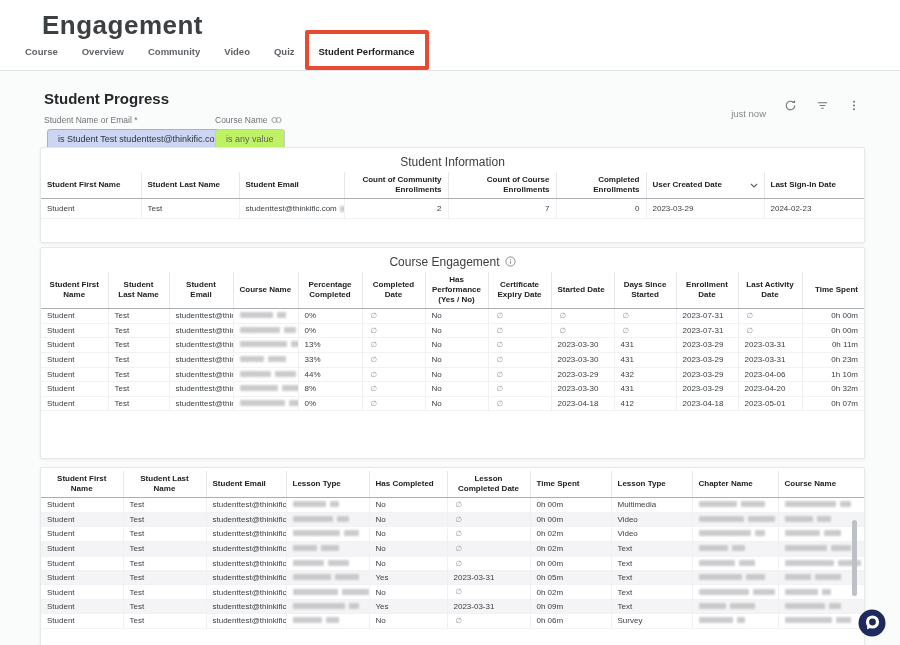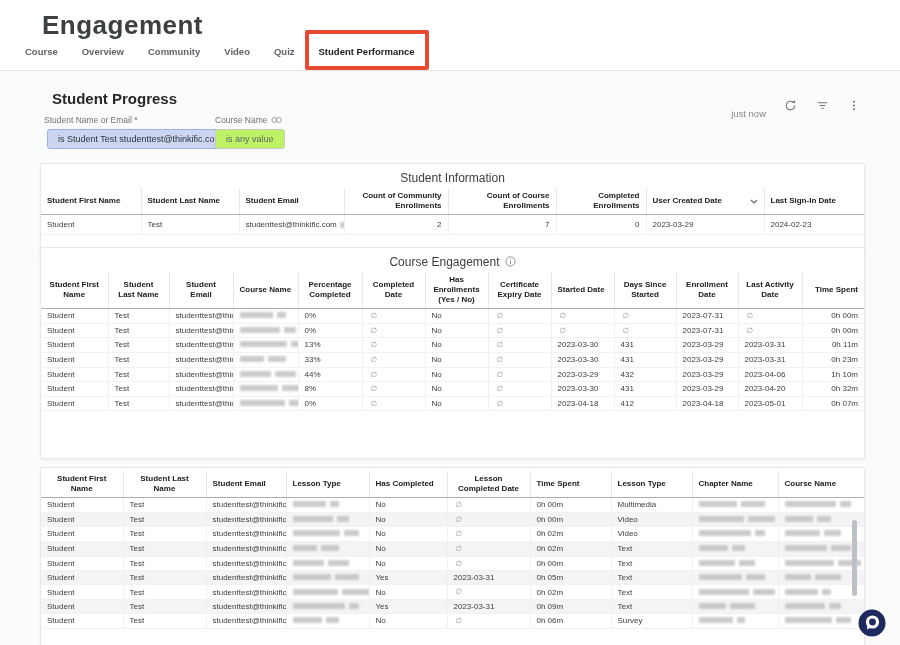--- a/index.html
+++ b/index.html
@@ -12,38 +12,38 @@
     color:#3c4043; letter-spacing:.5px; }
   .tab-bar { position:absolute; left:23px; top:42px; height:28px; display:flex; align-items:flex-start; gap:20px; }
   .tab { position:relative; font-size:9.5px; font-weight:700; color:#5f6368; padding:4px 2px; cursor:pointer; white-space:nowrap; }
   .tab.active { color:#202124; }
   .hl-box { position:absolute; left:-12px; right:-12px; top:-12px; bottom:-9px;
     border:4px solid #e64a32; border-radius:2px; pointer-events:none; }
   .header-divider { position:absolute; top:70px; left:0; width:900px; height:1px; background:#e3e4e6; }
 
   
   .content { position:absolute; top:71px; left:0; width:900px; height:574px; background:#fafbfb; }
-  .section-heading { position:absolute; left:52px; top:19px; font-size:15px; font-weight:600; color:#26282b; }
+  .section-heading { position:absolute; left:44px; top:19px; font-size:15px; font-weight:600; color:#26282b; }
 
   .toolbar { position:absolute; right:38px; top:21px; display:flex; align-items:center; gap:16px; }
   .updated-text { font-size:9.5px; color:#84888d;margin-top:16px; }
   .icon-btn { width:16px; height:16px; display:flex; align-items:center; justify-content:center; cursor:pointer; }
 
   .filter-label { position:absolute; font-size:8.5px; color:#6f7378; top:44px; display:flex; align-items:center; gap:4px; }
   .filter-label.f1 { left:44px; }
   .filter-label.f2 { left:215px; }
   .chip { position:absolute; top:58px; height:20px; display:flex; align-items:center;
     padding:0 10px; font-size:9px; border-radius:3px; cursor:pointer; white-space:nowrap; }
   .chip.student { left:47px; background:#ccd6f2; border:1px solid #9fb0e6; color:#2f3338; }
   .chip.course { left:215px; background:#bef264; border:1px solid #c6c9cd; color:#5f6368; }
 
   
   .card { position:absolute; left:40px; width:825px; background:#fff; border:1px solid #e7e8ea;
     border-radius:2px; box-shadow:0 1px 3px rgba(60,64,67,.07); overflow:hidden; }
-  .card-1 { top:92px; height:96px; }
+  .card-1 { top:76px; height:96px; }
   .card-2 { top:176px; height:212px; }
   .card-3 { top:396px; height:200px; }
   .card-title-row { height:21px; display:flex; align-items:center; justify-content:center; gap:5px; padding-top:6px; }
   .card-title { font-size:12px; color:#3c4043; }
   .info-icon { width:11px; height:11px; display:inline-flex; }
 
   table { width:100%; border-collapse:collapse; table-layout:fixed; margin-top:3px; }
   th { font-size:8px; font-weight:700; color:#202124; text-align:center; padding:3px 6px;
     border-right:1px solid #e6e7e9; border-bottom:1px solid #aaadb1; vertical-align:middle; line-height:1.25; }
   th:last-child { border-right:none; }
@@ -259,21 +259,21 @@
                 <span>Percentage Completed</span>
               </div>
             </th>
             <th>
               <div class="thw">
                 <span>Completed Date</span>
               </div>
             </th>
             <th>
               <div class="thw">
-                <span>Has Enrollments (Yes / No)</span>
+                <span>Has Performance (Yes / No)</span>
               </div>
             </th>
             <th>
               <div class="thw">
                 <span>Certificate Expiry Date</span>
               </div>
             </th>
             <th>
               <div class="thw">
                 <span>Started Date</span>

